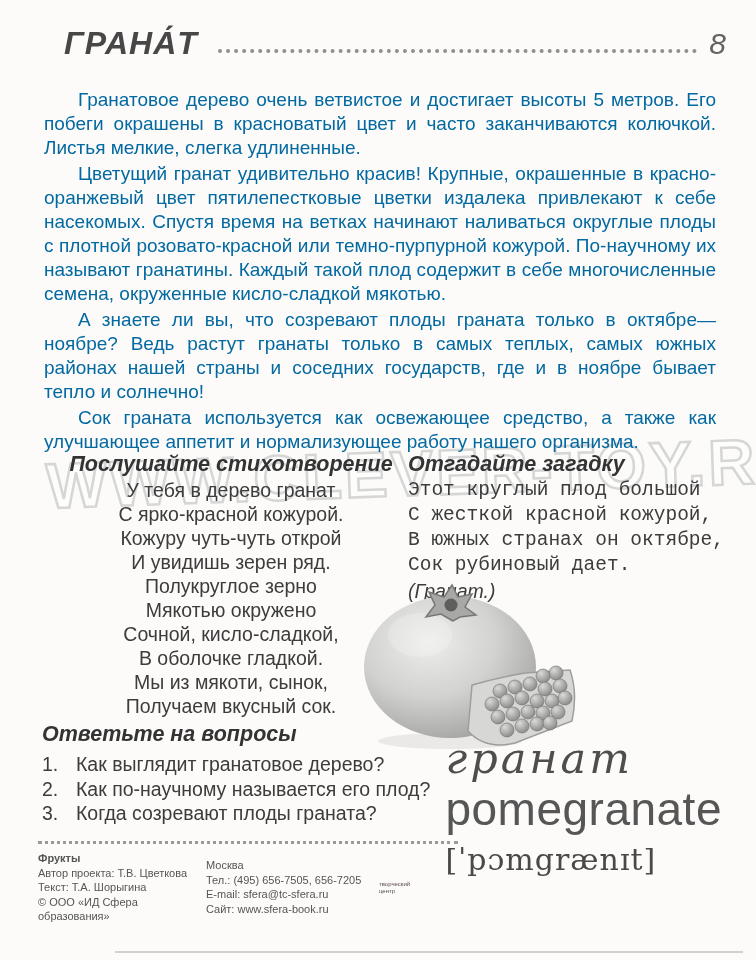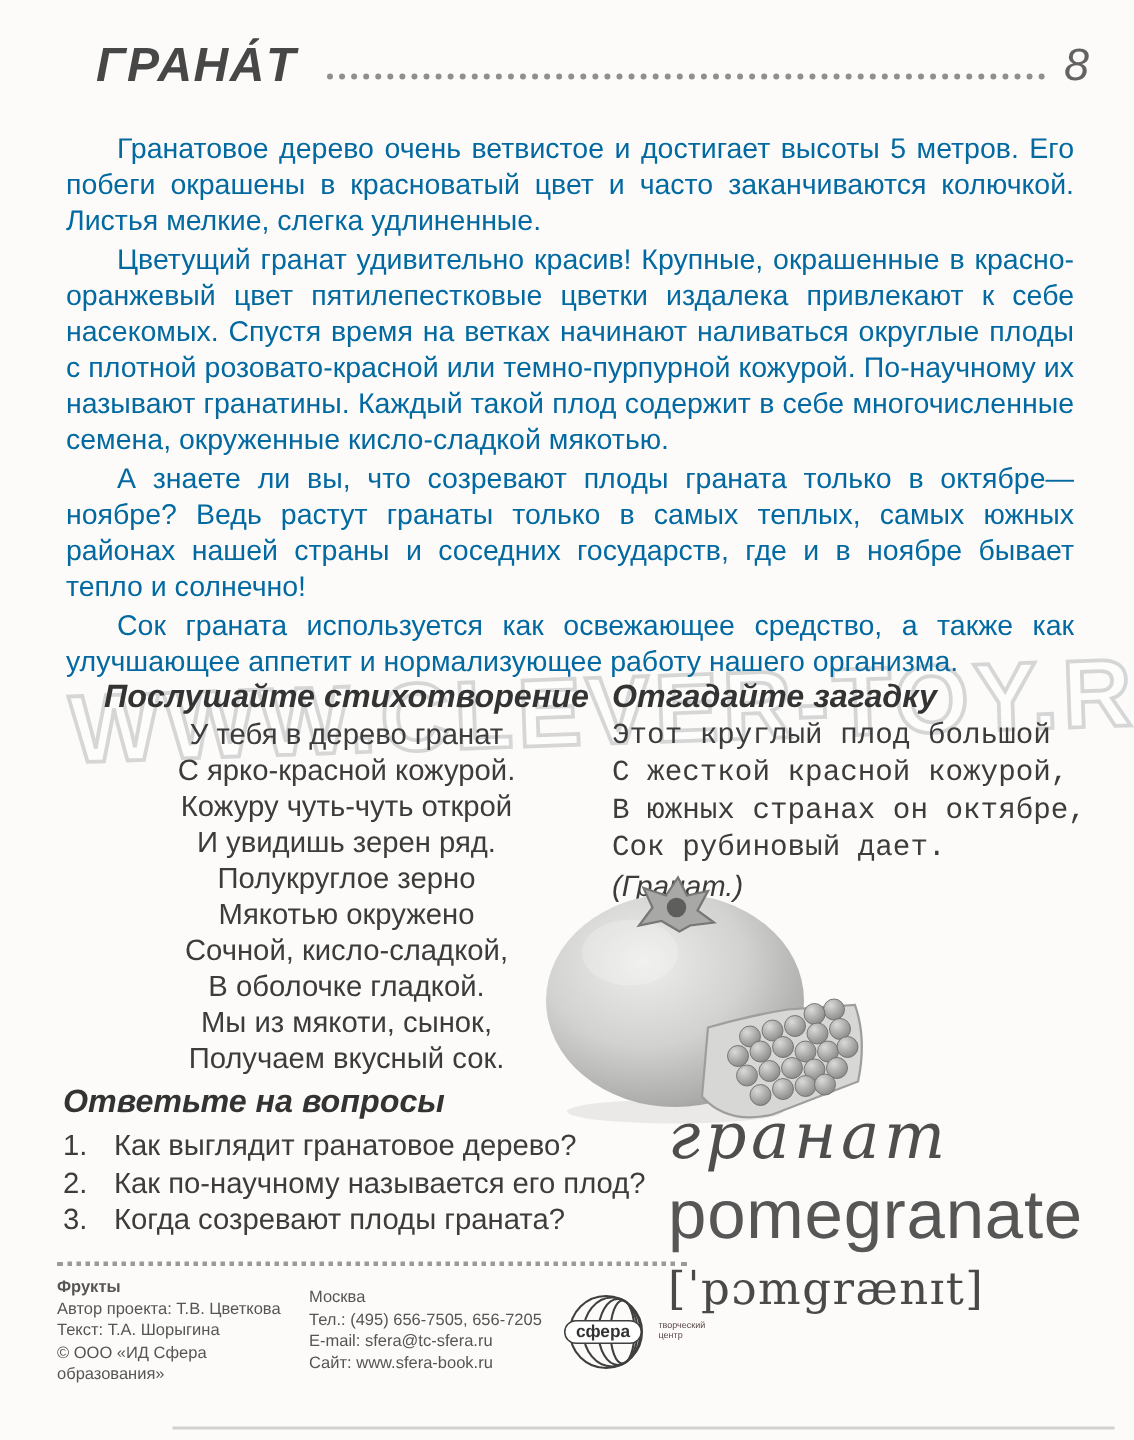--- a/index.html
+++ b/index.html
@@ -196,31 +196,20 @@
         <div>Текст: Т.А. Шорыгина</div>
         <div>© ООО «ИД Сфера образования»</div>
       </div>
       <div class="fcol fcol2">
         <div>Москва</div>
         <div>Тел.: (495) 656-7505, 656-7205</div>
         <div>E-mail: sfera@tc-sfera.ru</div>
         <div>Сайт: www.sfera-book.ru</div>
       </div>
       <div class="logo">
-        <div class="logo-mark">
-          <svg width="60" height="56" viewBox="0 0 60 56">
-            <g fill="none" stroke="#3f3f3f" stroke-width="1.4">
-              <ellipse cx="28" cy="28" rx="24" ry="24"></ellipse>
-              <ellipse cx="32" cy="28" rx="19" ry="23"></ellipse>
-              <ellipse cx="36" cy="28" rx="13" ry="22"></ellipse>
-              <ellipse cx="39" cy="28" rx="8" ry="21"></ellipse>
-            </g>
-          </svg>
-          <div class="logo-pill">сфера</div>
-        </div>
         <div class="logo-tagline">
           <div>творческий</div>
           <div>центр</div>
         </div>
       </div>
     </div>
   </div>
 
   <div class="layer scan-edge"></div>
 </div>

